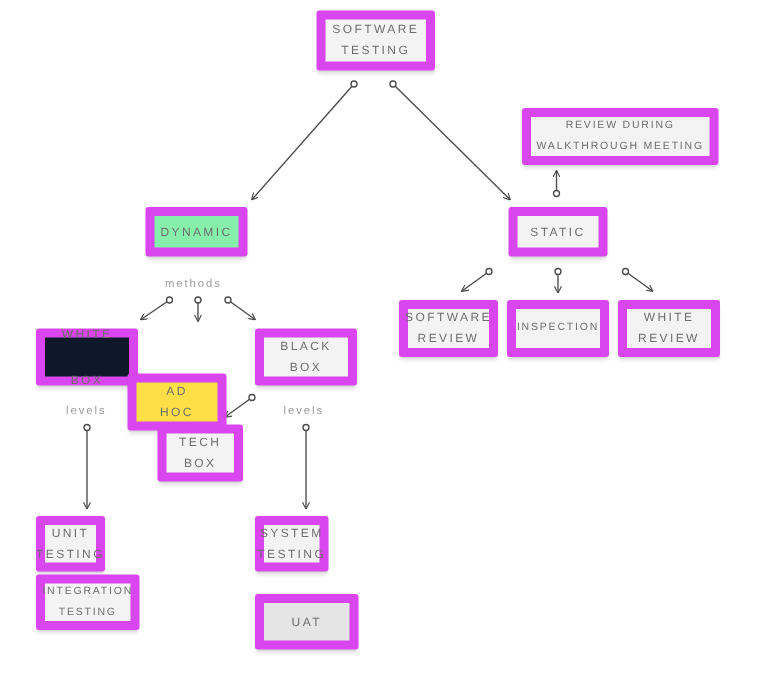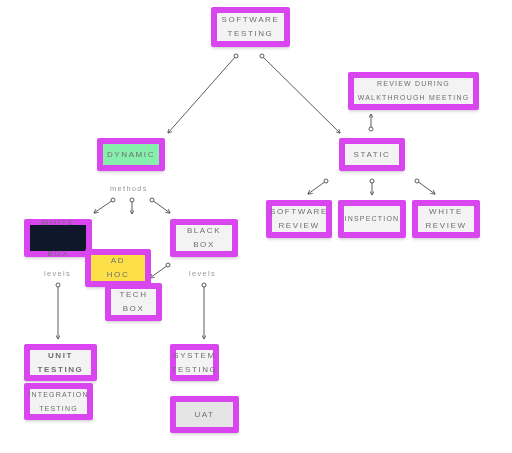--- a/index.html
+++ b/index.html
@@ -160,21 +160,21 @@
         <span class="ln">INSPECTION</span>
       </div>
       <div class="node" style="left: 412px; top: 200px; width: 68px; height: 38px; background: rgb(243, 243, 243); color: rgb(110, 110, 110);">
         <span class="ln">WHITE</span>
         <span class="ln">REVIEW</span>
       </div>
       <div class="node" style="left: 105px; top: 283px; width: 57px; height: 38px; background: rgb(243, 243, 243); color: rgb(110, 110, 110);">
         <span class="ln">TECH</span>
         <span class="ln">BOX</span>
       </div>
-      <div class="node" style="left: 24px; top: 344px; width: 73px; height: 37px; background: rgb(243, 243, 243); color: rgb(110, 110, 110); font-weight: bold;">
+      <div class="node" style="left: 24px; top: 344px; width: 46px; height: 37px; background: rgb(243, 243, 243); color: rgb(110, 110, 110);">
         <span class="ln">UNIT</span>
         <span class="ln">TESTING</span>
       </div>
       <div class="node small" style="left: 24px; top: 383px; width: 69px; height: 37px; background: rgb(243, 243, 243); color: rgb(110, 110, 110);">
         <span class="ln">INTEGRATION</span>
         <span class="ln">TESTING</span>
       </div>
       <div class="node" style="left: 170px; top: 344px; width: 49px; height: 37px; background: rgb(243, 243, 243); color: rgb(110, 110, 110);">
         <span class="ln">SYSTEM</span>
         <span class="ln">TESTING</span>

